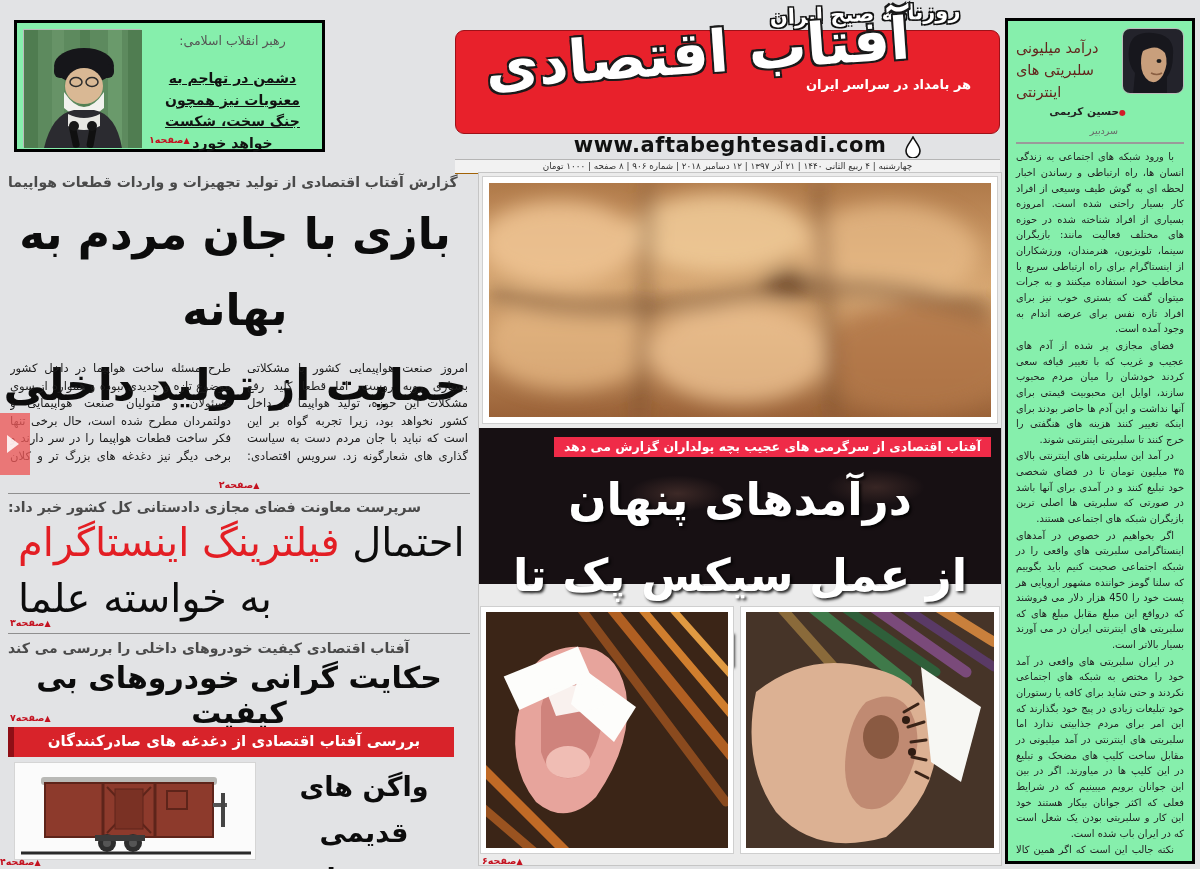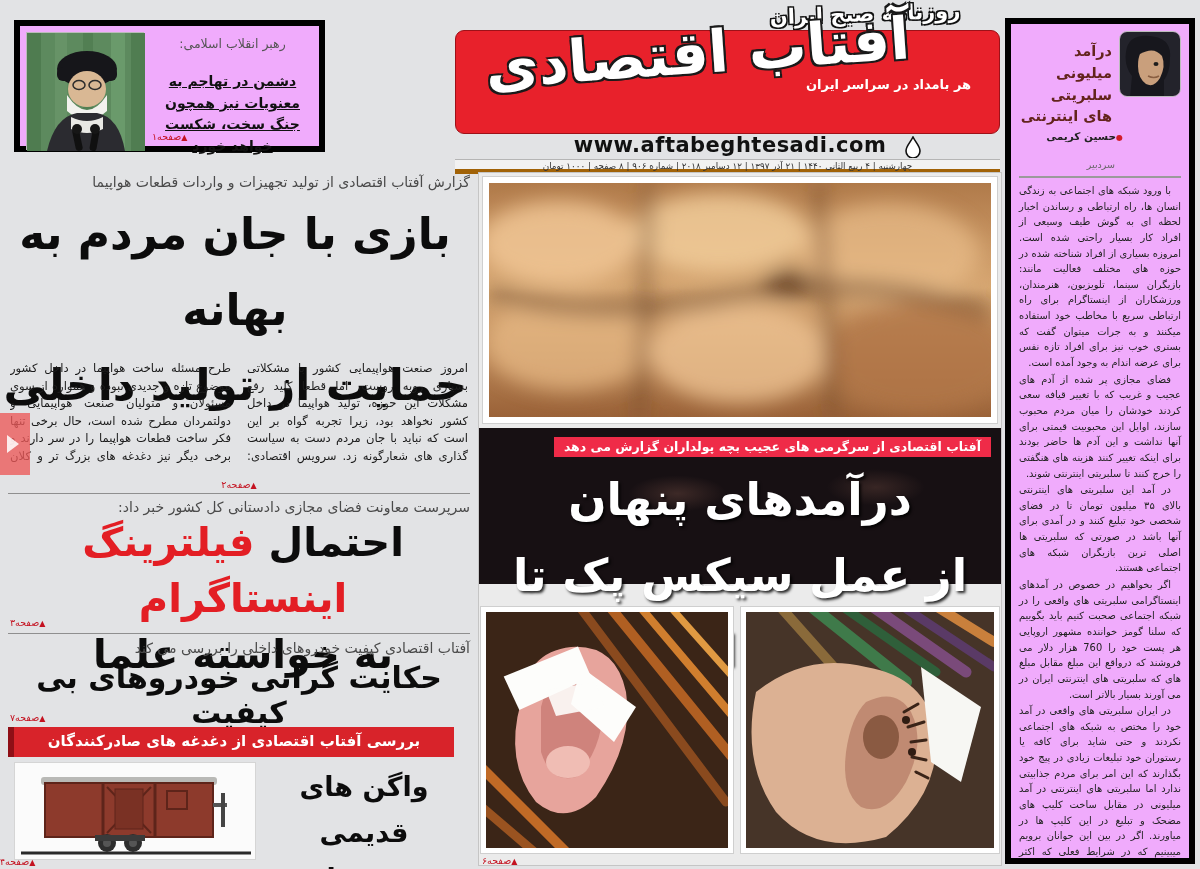--- a/index.html
+++ b/index.html
@@ -5,55 +5,55 @@
   * { box-sizing: border-box; margin: 0; padding: 0; }
   html,body { width:1200px; height:869px; }
   body {
     position: relative;
     background: #e2e3e5;
     font-family: "DejaVu Sans", sans-serif;
     overflow: hidden;
   }
   .abs { position: absolute; }
   .fa { direction: rtl; unicode-bidi: embed; }
-  .white-card { background:#f0abfc; border:6px solid #000000; }
+  .white-card { background:#86efac; border:3px solid #000000; }
 
   
   .leader-box { left:14px; top:20px; width:311px; height:132px; padding:6px; display:flex; gap:8px; }
   .leader-photo { width:118px; height:118px; flex:0 0 auto; border:1px solid #bbb; }
   .leader-text { flex:1; position:relative; text-align:center; padding-top:4px; }
   .leader-kicker { color:#555; font-size:12.5px; }
   .leader-headline { margin-top:20px; font-weight:bold; font-size:14px; line-height:1.55; color:#111;text-decoration:underline; }
-  .page-ref { color:#c41220; font-size:9.5px; font-weight:normal; direction:rtl;text-align:center; }
+  .page-ref { color:#c41220; font-size:9.5px; font-weight:bold; direction:rtl;text-align:center; }
   .page-ref .tri { font-size:8px; color:#c41220; }
   .leader-text .page-ref { position:absolute; left:0; bottom:-2px; }
 
   
   .mast-tagline { left:730px; top:2px; width:270px; text-align:center; font-size:21px; font-weight:bold; color:#fff;
     text-shadow:-1.5px -1.5px 0 #111,1.5px -1.5px 0 #111,-1.5px 1.5px 0 #111,1.5px 1.5px 0 #111; transform:rotate(-2deg); }
   .mast-red { left:455px; top:30px; width:545px; height:104px; background:#e8212b; border-radius:9px; border:1px solid #9d1118; }
   .mast-logo { position:absolute; right:30px; top:-12px; width:100%; text-align:center; font-size:58px; font-weight:bold; color:#fff;
     text-shadow:-2px -2px 0 #1a1a1a,2px -2px 0 #1a1a1a,-2px 2px 0 #1a1a1a,2px 2px 0 #1a1a1a; transform:rotate(-4deg); letter-spacing:0; }
   .mast-slogan { position:absolute; right:28px; top:46px; color:#fff; font-size:13px; font-weight:bold; }
   .mast-web { left:530px; top:133px; width:400px; text-align:center; font-size:21px; color:#111; font-weight:bold; letter-spacing:.5px; }
   .mast-drop { left:905px; top:136px; }
-  .mast-dateline { left:455px; top:159px; width:545px; height:15px; background:#f2f2f2; border-top:1px solid #b5b5b5; border-bottom:5px solid #a16207;
+  .mast-dateline { left:455px; top:159px; width:545px; height:15px; background:#f2f2f2; border-top:1px solid #b5b5b5; border-bottom:1px solid #a16207;
     font-size:8.8px; color:#333; text-align:center; line-height:13px; }
 
   
-  .kicker { text-align:right; font-weight:normal; color:#4a4a4a; }
+  .kicker { text-align:left; font-weight:bold; color:#4a4a4a; }
   .k1 { left:8px; top:174px; width:462px; font-size:14px; }
   .headline-xl { left:0px; top:196px; width:470px; text-align:center; font-weight:bold; font-size:44px; line-height:1.72; color:#0c0c0c; white-space:pre-line; }
   .body-cols { left:10px; top:360px; width:458px; height:120px; font-size:11.6px; line-height:1.52; color:#1c1c1c; text-align:justify;
     column-count:2; column-gap:16px; overflow:hidden; }
   .ref-row { left:10px; top:479px; width:458px; }
   .rule { left:8px; width:462px; border-top:1px solid #8f8f8f; }
   .r1 { top:493px; } .r2 { top:633px; }
   .k2 { left:8px; top:499px; width:462px; font-size:14px; }
-  .headline-insta { left:12px; top:514px; width:462px; text-align:center; font-weight:bold; font-size:40px; line-height:1.4; color:#0c0c0c; }
+  .headline-insta { left:18px; top:514px; width:462px; text-align:left; font-weight:normal; font-size:40px; line-height:1.4; color:#0c0c0c; }
   .headline-insta .red { color:#e31e24; }
   .ref3 { left:10px; top:617px; }
   .k3 { left:8px; top:640px; width:462px; font-size:14px; }
   .headline-cars { left:8px; top:660px; width:462px; text-align:center; font-weight:bold; font-size:30px; color:#0c0c0c; }
   .ref7 { left:10px; top:712px; }
   .red-bar { left:8px; top:727px; width:446px; height:30px; background:#d8232a; border-left:6px solid #8f0f16; color:#fff; font-weight:bold;
     font-size:15px; text-align:center; line-height:29px; }
   .wagon-img { left:14px; top:762px; width:242px; height:98px; background:#fdfdfd; border:1px solid #d5d5d5; }
   .headline-wagons { left:258px; top:764px; width:212px; text-align:center; font-weight:bold; font-size:27px; line-height:1.7; color:#0c0c0c; white-space:pre-line; }
   .ref4 { left:0; top:856px; }
@@ -68,22 +68,22 @@
   .rich-headline { position:absolute; left:0; top:34px; width:100%; text-align:center; color:#fff; font-weight:bold; font-size:45px; line-height:1.68;
     white-space:pre-line; text-shadow:2px 2px 3px rgba(0,0,0,.85); }
   .ear-left { left:481px; top:607px; width:252px; height:246px; border:5px solid #fff; outline:1px solid #cfcfcf; }
   .ear-right { left:741px; top:607px; width:258px; height:246px; border:5px solid #fff; outline:1px solid #cfcfcf; }
   .ref6 { left:482px; top:855px; }
 
   
   .edit-col { left:1005px; top:18px; width:190px; height:846px; padding:7px 8px; overflow:hidden; }
   .edit-head { display:flex; direction:rtl; gap:7px; align-items:flex-start; }
   .edit-photo { width:62px; height:66px; flex:0 0 auto; border-radius:8px; overflow:hidden; border:1px solid #bbb; }
-  .edit-title { flex:1; font-weight:bold; font-size:14.5px; line-height:1.5; color:#63241c; text-align:right; padding-top:10px; white-space:pre-line; }
-  .edit-author { direction:rtl; margin:2px 58px 17px 0; font-size:10.5px; font-weight:bold; color:#222; }
+  .edit-title { flex:1; font-weight:normal; font-size:14.5px; line-height:1.5; color:#63241c; text-align:left; padding-top:10px; white-space:pre-line; }
+  .edit-author { direction:rtl; margin:2px 58px 8px 0; font-size:10.5px; font-weight:bold; color:#222; }
   .edit-author .dot { color:#d21b28; font-size:8px; }
   .edit-role { direction:rtl; margin:0 66px 0 0; font-size:9.5px; color:#666; }
   .edit-divider { border-top:2px solid #9a9a9a; margin:6px 0 5px; }
   .edit-body { direction:rtl; font-size:9.9px; line-height:1.58; color:#222; text-align:justify; }
   .edit-body p { text-indent:10px; margin-bottom:1px; }
 
   
   .stamp { left:0; top:413px; width:30px; height:62px; background:rgba(236,88,88,.78); }
   .stamp:after { content:""; position:absolute; left:7px; top:22px; border-left:12px solid #fff; border-top:9px solid transparent; border-bottom:9px solid transparent; opacity:.85; }
 </style>
@@ -280,19 +280,19 @@
     <div class="edit-title fa">درآمد میلیونی
 سلبریتی های اینترنتی</div>
   </div>
   <div class="edit-author"><span class="dot">●</span><span>حسین کریمی</span></div>
   <div class="edit-role">سردبیر</div>
   <div class="edit-divider"></div>
   <div class="edit-body">
       <p>با ورود شبکه های اجتماعی به زندگی انسان ها، راه ارتباطی و رساندن اخبار لحظه ای به گوش طیف وسیعی از افراد کار بسیار راحتی شده است. امروزه بسیاری از افراد شناخته شده در حوزه های مختلف فعالیت مانند: بازیگران سینما، تلویزیون، هنرمندان، ورزشکاران از اینستاگرام برای راه ارتباطی سریع با مخاطب خود استفاده میکنند و به جرات میتوان گفت که بستری خوب نیز برای افراد تازه نفس برای عرضه اندام به وجود آمده است.</p>
       <p>فضای مجازی پر شده از آدم های عجیب و غریب که با تغییر قیافه سعی کردند خودشان را میان مردم محبوب سازند، اوایل این محبوبیت قیمتی برای آنها نداشت و این آدم ها حاضر بودند برای اینکه تغییر کنند هزینه های هنگفتی را خرج کنند تا سلبریتی اینترنتی شوند.</p>
       <p>در آمد این سلبریتی های اینترنتی بالای ۳۵ میلیون تومان تا در فضای شخصی خود تبلیغ کنند و در آمدی برای آنها باشد در صورتی که سلبریتی ها اصلی ترین بازیگران شبکه های اجتماعی هستند.</p>
-      <p>اگر بخواهیم در خصوص در آمدهای اینستاگرامی سلبریتی های واقعی را در شبکه اجتماعی صحبت کنیم باید بگوییم که سلنا گومز خواننده مشهور اروپایی هر پست خود را 760 هزار دلار می فروشند که درواقع این مبلغ مقابل مبلغ های که سلبریتی های اینترنتی ایران در می آورند بسیار بالاتر است.</p>
+      <p>اگر بخواهیم در خصوص در آمدهای اینستاگرامی سلبریتی های واقعی را در شبکه اجتماعی صحبت کنیم باید بگوییم که سلنا گومز خواننده مشهور اروپایی هر پست خود را 450 هزار دلار می فروشند که درواقع این مبلغ مقابل مبلغ های که سلبریتی های اینترنتی ایران در می آورند بسیار بالاتر است.</p>
       <p>در ایران سلبریتی های واقعی در آمد خود را مختص به شبکه های اجتماعی نکردند و حتی شاید برای کافه یا رستوران خود تبلیغات زیادی در پیج خود بگذارند که این امر برای مردم جذابیتی ندارد اما سلبریتی های اینترنتی در آمد میلیونی در مقابل ساخت کلیپ های مضحک و تبلیغ در این کلیپ ها در میاورند. اگر در بین این جوانان برویم میبینیم که در شرایط فعلی که اکثر جوانان بیکار هستند خود این کار و سلبریتی بودن یک شغل است که در ایران باب شده است.</p>
       <p>نکته جالب این است که اگر همین کالا را در رسانه ملی تبلیغ کنند هم هزینه بیشتری دارد و هم اینکه کمتر کسی میبیند اما آن تبلیغ اگر در همان فضای مجازی گذاشته شود بازدید بیشتری دارد و حتی شاید با وجود ساخت کلیپ های مضحکی که ساخت می شود مخاطب را جذب خرید آن کالا بکنند.</p>
     </div>
 </div>
 
 <div class="abs stamp"></div>
 
 </body></html>

